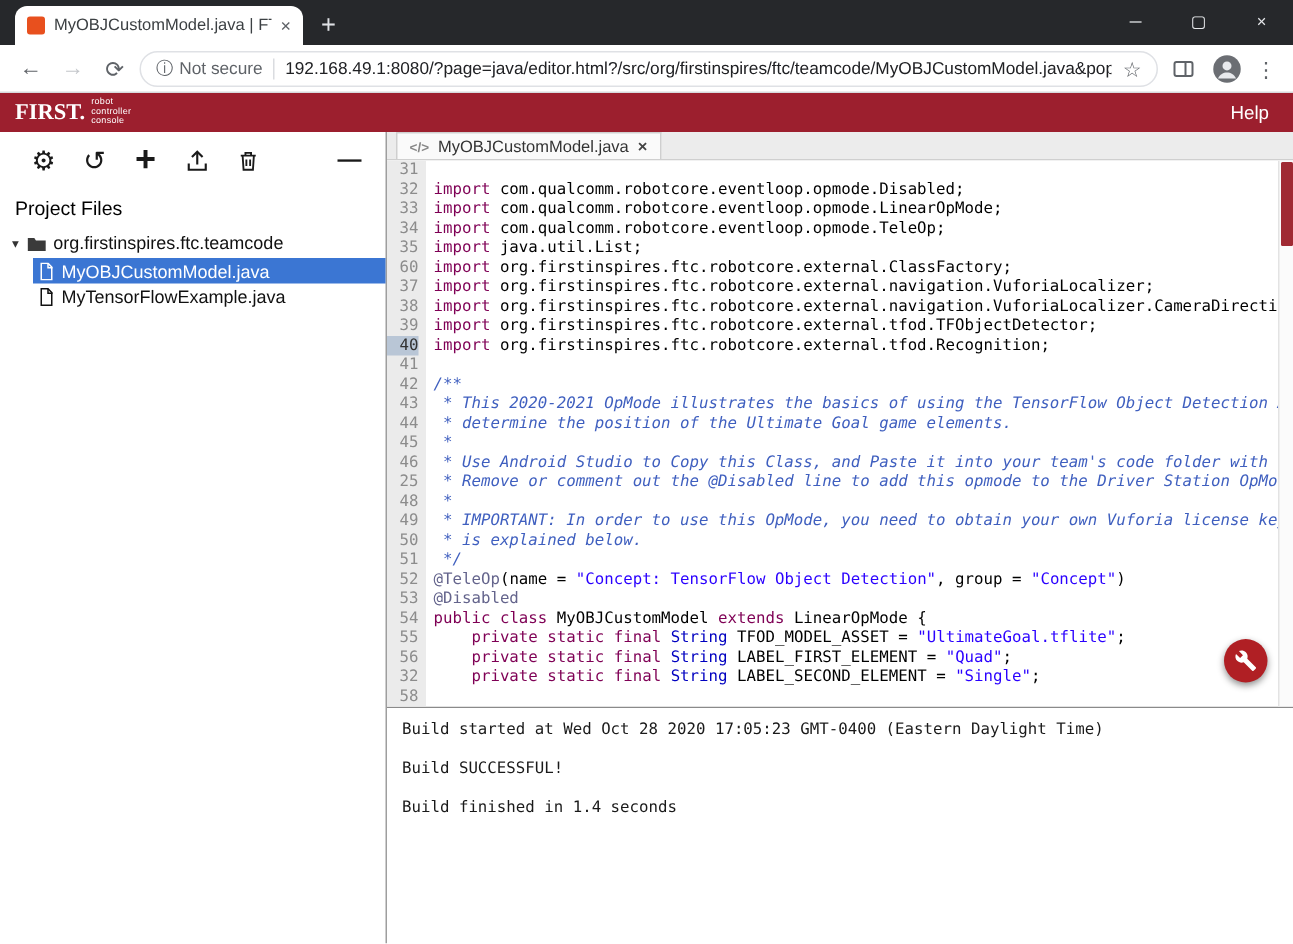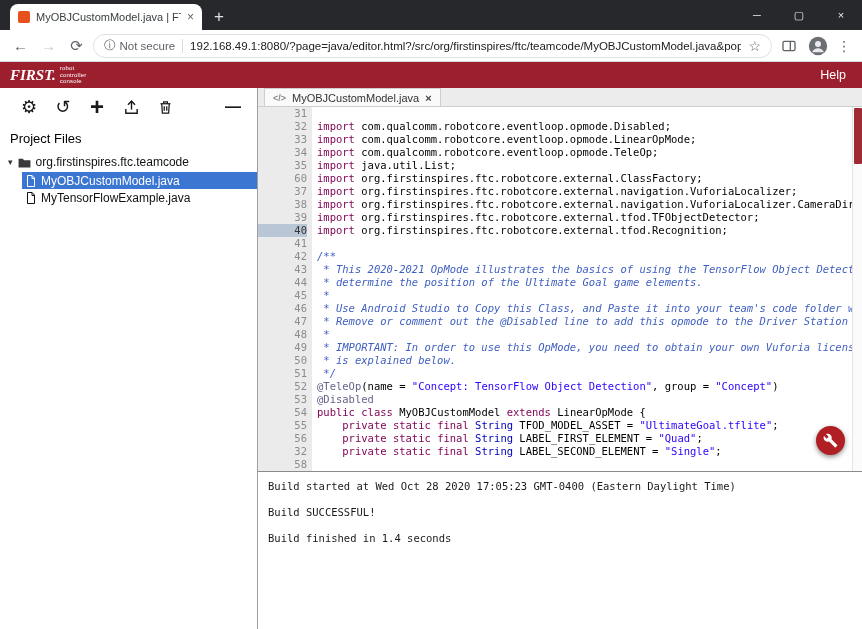--- a/index.html
+++ b/index.html
@@ -28,21 +28,21 @@
   .sec-chip{display:flex;align-items:center;gap:4px;color:#5f6368;flex:none}
   .chip-divider{width:1px;height:14px;background:#dadce0;flex:none}
   .url{flex:1;white-space:nowrap;overflow:hidden;color:#202124}
   .star{color:#5f6368;font-size:14px;flex:none}
   .right-ico{flex:none;display:flex;align-items:center;justify-content:center;width:24px}
   .kebab{color:#5f6368;font-size:14px;text-align:center;width:18px;flex:none}
 
   
   .appheader{height:26px;background:#9c1f2e;display:flex;align-items:stretch;color:#fff}
   .logo{display:flex;align-items:center;padding:0 10px;gap:4px}
-  .logo-first{font-family:"Liberation Serif",serif;font-style:italic;font-weight:bold;font-size:15px}
+  .logo-first{font-family:"Liberation Serif",serif;font-weight:bold;font-size:15px}
   .logo-sub{font-size:6px;line-height:6.5px;letter-spacing:.2px}
   .nav{display:flex;margin-left:14px}
   .nav-item{padding:0 13px;display:flex;align-items:center;font-size:12.5px;color:#fff}
   .nav-item.active{background:#8f1722;color:#f05a28}
   .help{margin-left:auto;display:flex;align-items:center;padding:0 16px;font-size:12.5px}
 
   
   .main{display:flex;height:541px}
   .sidebar{width:258px;flex:none;border-right:1px solid #9e9e9e;background:#fff;
     display:flex;flex-direction:column}
@@ -62,21 +62,21 @@
   
   .content{flex:1;display:flex;flex-direction:column;min-width:0}
   .edtabbar{height:19px;background:#ececec;border-bottom:1px solid #cfcfcf;display:flex;
     align-items:flex-end;padding-left:6px}
   .edtab{display:flex;align-items:center;gap:6px;background:#fafafa;border:1px solid #cfcfcf;
     border-bottom:none;height:18px;padding:0 8px;font-size:11px;color:#333}
   .code-glyph{color:#888;font-size:9px;font-weight:bold}
   .edtab-close{color:#444;font-weight:bold;font-size:11px}
 
   .editor{height:364px;display:flex;position:relative;background:#fff;overflow:hidden}
-  .gutter{width:54px;flex:none;background:#ebebeb;color:#8c8c8c;text-align:right;
+  .gutter{width:26px;flex:none;background:#ebebeb;color:#8c8c8c;text-align:right;
     padding-right:5px;font-size:10.5px;line-height:13px}
   .gutter .cell{height:13px}
   .gutter .cell.active{background:#b9c6d6;color:#333}
   .code{flex:1;overflow:hidden;padding-left:5px;font-size:10.5px;line-height:13px;white-space:pre;color:#000}
   .code .line{height:13px}
   .tok-kw{color:#7f0055}
   .tok-com{color:#3f5fbf;font-style:italic}
   .tok-str{color:#2a00ff}
   .tok-ann{color:#64648c}
   .tok-typ{color:#0000c0}
@@ -230,21 +230,21 @@
           <div class="cell">37</div>
           <div class="cell">38</div>
           <div class="cell">39</div>
           <div class="cell active">40</div>
           <div class="cell">41</div>
           <div class="cell">42</div>
           <div class="cell">43</div>
           <div class="cell">44</div>
           <div class="cell">45</div>
           <div class="cell">46</div>
-          <div class="cell">47</div>
+          <div class="cell">25</div>
           <div class="cell">48</div>
           <div class="cell">49</div>
           <div class="cell">50</div>
           <div class="cell">51</div>
           <div class="cell">52</div>
           <div class="cell">53</div>
           <div class="cell">54</div>
           <div class="cell">55</div>
           <div class="cell">56</div>
           <div class="cell">32</div>

